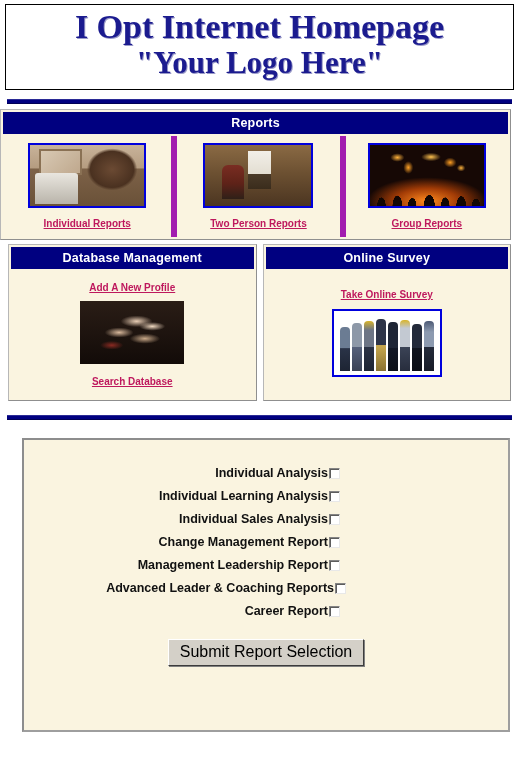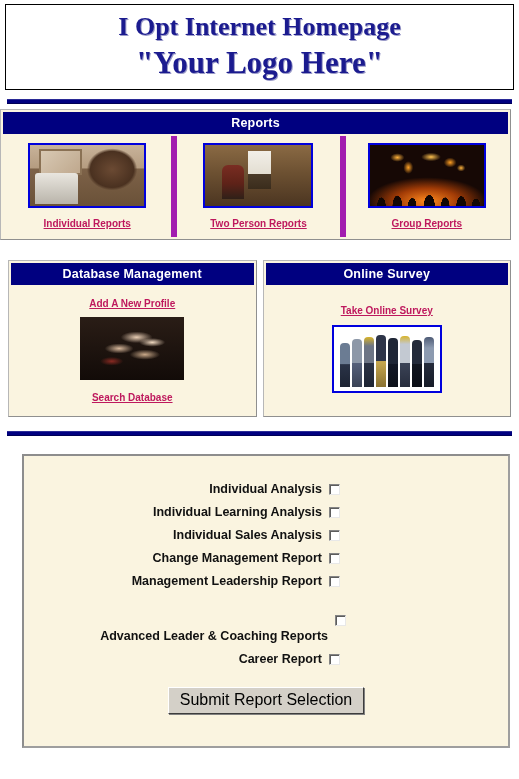--- a/index.html
+++ b/index.html
@@ -20,21 +20,21 @@
     background: #ffffff;
     height: 86px;
     box-sizing: border-box;
     text-align: center;
     padding-top: 4px;
   }
   .header-title {
     font-family: "Liberation Serif", serif;
     font-weight: bold;
     color: #1b1b8f;
-    font-size: 26px;
+    font-size: 34px;
     line-height: 36px;
     letter-spacing: 0px;
     white-space: nowrap;
     text-shadow: 1px 1px 0 #9a9ac8;
   }
   .header-title.line2 { font-size: 31px; }
 
   
   .navy-rule {
     height: 5px;
@@ -164,21 +164,21 @@
       radial-gradient(ellipse 7px 13px at 37% 100%, #120603 60%, rgba(0,0,0,0) 62%),
       radial-gradient(ellipse 9px 18px at 52% 100%, #120603 60%, rgba(0,0,0,0) 62%),
       radial-gradient(ellipse 7px 14px at 66% 100%, #120603 60%, rgba(0,0,0,0) 62%),
       radial-gradient(ellipse 8px 16px at 80% 100%, #120603 60%, rgba(0,0,0,0) 62%),
       radial-gradient(ellipse 7px 12px at 93% 100%, #120603 60%, rgba(0,0,0,0) 62%);
   }
 
   
   .mid-wrap {
     display: flex;
-    margin: 20px 8px 0 8px;
+    margin: 4px 8px 0 8px;
     gap: 6px;
   }
   .mid-panel { flex: 1 1 50%; }
   .mid-body {
     background: #faf4e0;
     text-align: center;
     padding: 8px 0 9px 0;
     min-height: 118px;
     box-sizing: border-box;
   }
@@ -233,25 +233,25 @@
     align-items: center;
     justify-content: flex-start;
     margin-bottom: 9px;
   }
   .cb-label {
     flex: 0 0 305px;
     text-align: right;
     font-size: 12.5px;
     font-weight: bold;
     color: #111111;
-    padding-right: 7px;
+    padding-right: 1px;
     box-sizing: border-box;
     white-space: nowrap;
   }
-  .cb-row.wide .cb-label { flex: 0 0 311px; margin-top: 32px; }
+  .cb-row.wide .cb-label { flex: 0 0 311px; }
   .cb-box {
     width: 11px; height: 11px;
     border: 1px solid #848484;
     border-right-color: #e8e8e8;
     border-bottom-color: #e8e8e8;
     background: #ffffff;
     box-shadow: inset 1px 1px 0 #5c5c5c;
     box-sizing: border-box;
     cursor: pointer;
     flex: 0 0 auto;

